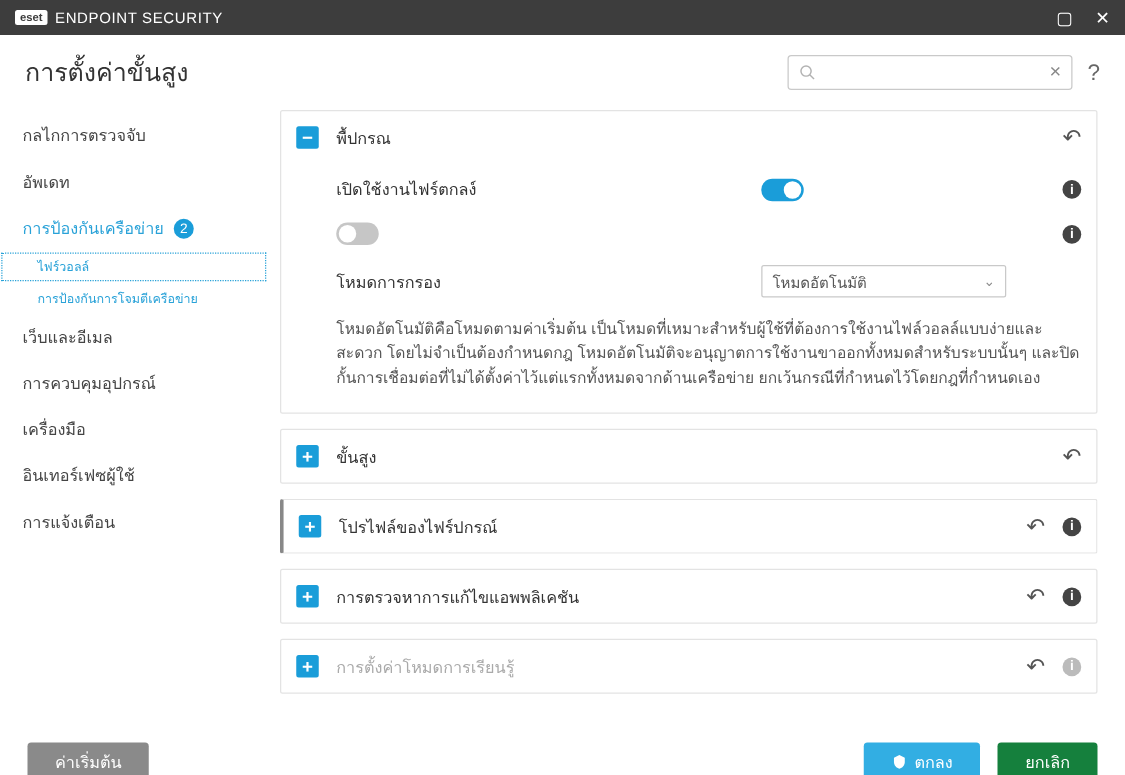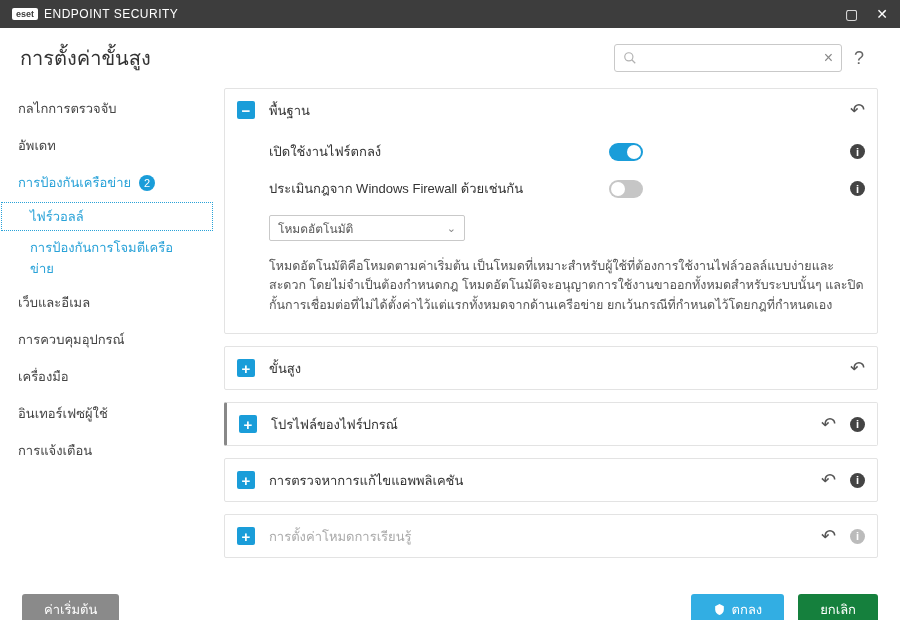--- a/index.html
+++ b/index.html
@@ -2,33 +2,33 @@
 <html><head>
   <meta charset="utf-8">
   <style>
     * { margin: 0; padding: 0; box-sizing: border-box; font-family: "Segoe UI", Tahoma, sans-serif; }
     body { width: 900px; height: 620px; background: #fff; overflow: hidden; }
     .titlebar { background: #3d3d3d; height: 28px; display: flex; align-items: center; padding: 0 12px; color: #fff; }
     .titlebar-logo { background: #fff; color: #3d3d3d; font-size: 9px; font-weight: bold; padding: 1px 4px; border-radius: 2px; margin-right: 6px; }
     .titlebar-title { font-size: 12px; letter-spacing: 0.5px; font-weight: 300; }
     .titlebar-controls { margin-left: auto; display: flex; gap: 18px; }
     .titlebar-controls span { cursor: pointer; font-size: 14px; }
-    .header { display: flex; align-items: center; padding: 14px 36px 10px 20px; }
+    .header { display: flex; align-items: center; padding: 14px 20px 10px 20px; }
     .header-title { font-size: 20px; color: #333; }
     .header-right { margin-left: auto; display: flex; align-items: center; gap: 12px; }
     .search { display: flex; align-items: center; border: 1px solid #c9c9c9; border-radius: 3px; width: 228px; height: 28px; padding: 0 8px; }
     .search svg { width: 14px; height: 14px; opacity: .5; }
     .search input { border: none; outline: none; flex: 1; margin-left: 6px; font-size: 13px; }
     .search .clear { font-size: 16px; color: #888; cursor: pointer; }
     .help-icon { font-size: 18px; color: #666; cursor: pointer; }
     .main { display: flex; height: 518px; }
     .sidebar { width: 214px; padding: 6px 0 0 0; }
     .side-item { padding: 8px 18px; font-size: 13px; color: #444; cursor: pointer; display: flex; align-items: center; }
     .side-item.active { color: #29a2d8; }
-    .side-sub { padding: 5px 18px 5px 30px; font-size: 13px; color: #29a2d8; cursor: pointer; }
+    .side-sub { padding: 5px 18px 5px 30px; font-size: 10px; color: #29a2d8; cursor: pointer; }
     .side-sub.selected { outline: 1px dotted #29a2d8; outline-offset: -2px; }
     .badge { background: #1a9dd9; color: #fff; border-radius: 50%; width: 16px; height: 16px; font-size: 11px; display: inline-flex; align-items: center; justify-content: center; margin-left: 8px; }
     .content { flex: 1; padding: 4px 22px 0 10px; overflow-y: auto; }
     .panel { border: 1px solid #e3e3e3; border-radius: 2px; margin-bottom: 12px; background: #fff; }
     .panel.bar-left { border-left: 3px solid #888; }
     .panel-header { display: flex; align-items: center; padding: 10px 12px; }
     .exp-icon { width: 18px; height: 18px; background: #1a9dd9; color: #fff; display: flex; align-items: center; justify-content: center; font-size: 15px; font-weight: bold; border-radius: 2px; margin-right: 14px; cursor: pointer; }
     .panel-title { font-size: 13px; color: #333; }
     .panel-title.muted { color: #aaa; }
     .panel-actions { margin-left: auto; display: flex; align-items: center; gap: 14px; }
@@ -98,49 +98,49 @@
     <div class="side-item">เครื่องมือ</div>
     <div class="side-item">อินเทอร์เฟซผู้ใช้</div>
     <div class="side-item">การแจ้งเตือน</div>
   </div>
 
   <div class="content">
 
     <div class="panel">
       <div class="panel-header">
         <div class="exp-icon">−</div>
-        <div class="panel-title">พื้นฐาน</div>
+        <div class="panel-title">พื้ปกรณ</div>
         <div class="panel-actions">
           <span class="revert-icon">↶</span>
         </div>
       </div>
       <div class="panel-body">
         <div class="row">
           <div class="label">เปิดใช้งานไฟร์ตกลง์</div>
           <div class="ctrl">
               <div class="toggle on">
                 <div class="knob"></div>
               </div>
             </div>
           <div class="rinfo">
               <div class="info-icon">i</div>
             </div>
         </div>
         <div class="row">
-          <div class="label">ประเมินกฎจาก Windows Firewall ด้วยเช่นกัน</div>
           <div class="ctrl">
               <div class="toggle off">
                 <div class="knob"></div>
               </div>
             </div>
           <div class="rinfo">
               <div class="info-icon">i</div>
             </div>
         </div>
         <div class="row">
+          <div class="label">โหมดการกรอง</div>
           <div class="ctrl">
             <div class="select">
               <span>โหมดอัตโนมัติ</span>
               <span class="chev">⌄</span>
             </div>
           </div>
         </div>
         <div class="desc">โหมดอัตโนมัติคือโหมดตามค่าเริ่มต้น เป็นโหมดที่เหมาะสำหรับผู้ใช้ที่ต้องการใช้งานไฟล์วอลล์แบบง่ายและสะดวก โดยไม่จำเป็นต้องกำหนดกฎ โหมดอัตโนมัติจะอนุญาตการใช้งานขาออกทั้งหมดสำหรับระบบนั้นๆ และปิดกั้นการเชื่อมต่อที่ไม่ได้ตั้งค่าไว้แต่แรกทั้งหมดจากด้านเครือข่าย ยกเว้นกรณีที่กำหนดไว้โดยกฎที่กำหนดเอง</div>
       </div>
     </div>

